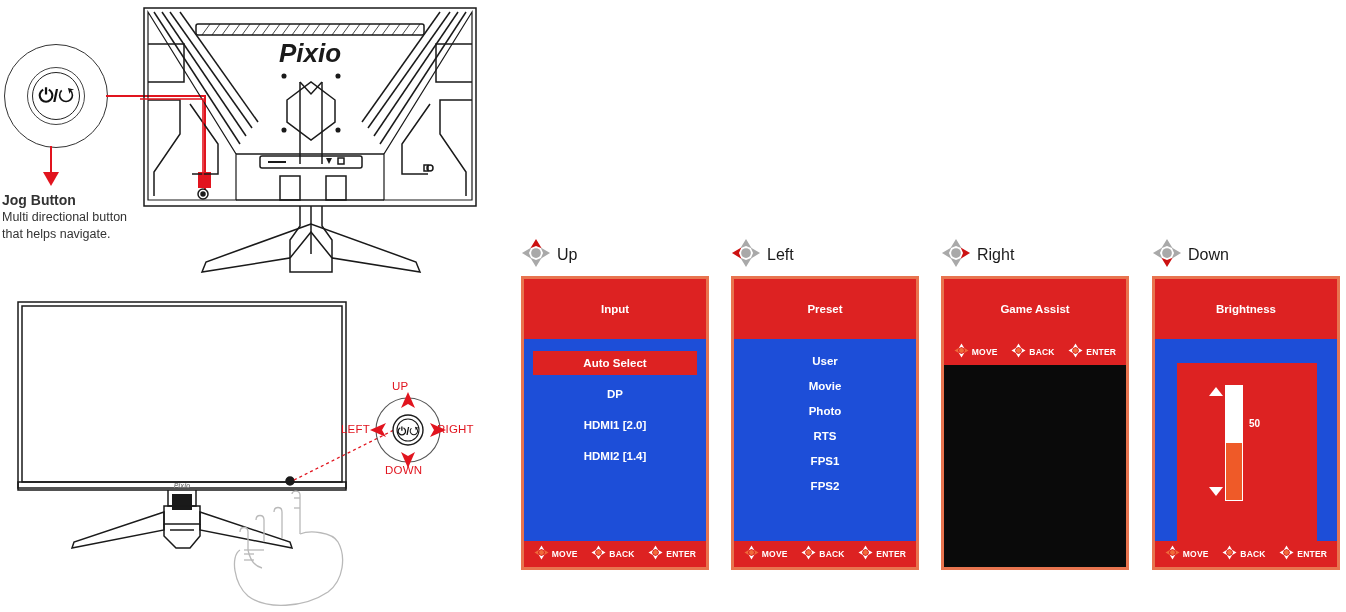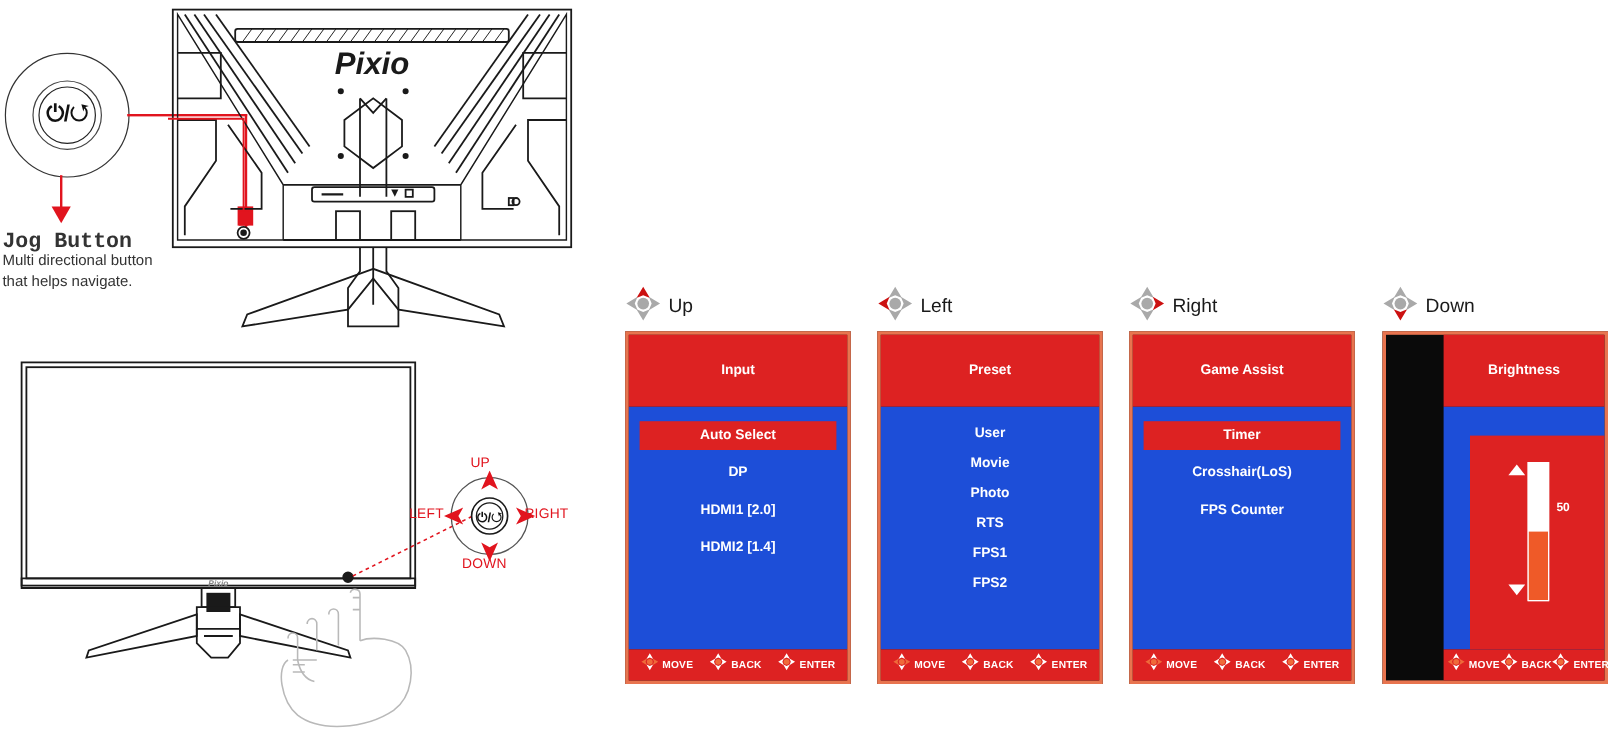--- a/index.html
+++ b/index.html
@@ -54,21 +54,21 @@
   }
   .arrow-down-head {
     position: absolute; left: 43px; top: 172px;
     width: 0; height: 0;
     border-left: 8px solid transparent;
     border-right: 8px solid transparent;
     border-top: 14px solid #e1141e;
   }
   .jog-title {
     position: absolute; left: 2px; top: 192px;
-    font-size: 18px; font-weight: bold; color: #333; font-family: Liberation Mono, monospace;
+    font-size: 14px; font-weight: bold; color: #333;
   }
   .jog-desc {
     position: absolute; left: 2px; top: 209px;
     font-size: 12.5px; color: #333; line-height: 1.32;
     width: 140px;
   }
 
   
   .rear-wrap { position: absolute; left: 140px; top: 4px; }
   .front-wrap { position: absolute; left: 4px; top: 298px; }
@@ -439,25 +439,20 @@
     <path d="M16 1 L22 11 L16 8.5 L10 11 Z" fill="#a9a9a9"></path>
     <path d="M16 31 L10 21 L16 23.5 L22 21 Z" fill="#a9a9a9"></path>
     <path d="M1 16 L11 10 L8.5 16 L11 22 Z" fill="#a9a9a9"></path>
     <path d="M31 16 L21 22 L23.5 16 L21 10 Z" fill="#cc1111"></path>
     <circle cx="16" cy="16" r="5.2" fill="#a9a9a9"></circle>
   </svg></span>
         <span class="caption-text">Right</span>
       </div>
       <div class="panel" style="left: 941px;">
         <div class="panel-header">Game Assist</div>
-        <div class="panel-body" style="padding-top: 12px;">
-          <div class="menu-item sel" style="margin-bottom: 7px;">Timer</div>
-          <div class="menu-item" style="margin-bottom: 7px;">Crosshair(LoS)</div>
-          <div class="menu-item" style="margin-bottom: 7px;">FPS Counter</div>
-        </div>
         <div class="panel-footer">
           <div class="foot-item">
             <span><svg width="15" height="15" viewBox="0 0 32 32">
     <path d="M16 1 L22 11 L16 8.5 L10 11 Z" fill="#ffffff"></path>
     <path d="M16 31 L10 21 L16 23.5 L22 21 Z" fill="#ffffff"></path>
     <path d="M1 16 L11 10 L8.5 16 L11 22 Z" fill="#ef6a3a"></path>
     <path d="M31 16 L21 22 L23.5 16 L21 10 Z" fill="#ef6a3a"></path>
     <circle cx="16" cy="16" r="5.2" fill="#ef6a3a"></circle>
   </svg></span>
             <span class="foot-label">MOVE</span>
@@ -487,21 +482,21 @@
       <div class="caption" style="left: 1152px;">
         <span><svg width="30" height="30" viewBox="0 0 32 32">
     <path d="M16 1 L22 11 L16 8.5 L10 11 Z" fill="#a9a9a9"></path>
     <path d="M16 31 L10 21 L16 23.5 L22 21 Z" fill="#cc1111"></path>
     <path d="M1 16 L11 10 L8.5 16 L11 22 Z" fill="#a9a9a9"></path>
     <path d="M31 16 L21 22 L23.5 16 L21 10 Z" fill="#a9a9a9"></path>
     <circle cx="16" cy="16" r="5.2" fill="#a9a9a9"></circle>
   </svg></span>
         <span class="caption-text">Down</span>
       </div>
-      <div class="panel" style="left: 1152px; padding-left: 48px;">
+      <div class="panel" style="left: 1152px;">
         <div class="panel-header">Brightness</div>
         <div class="panel-body">
           <div class="bright-box">
             <div class="tri-up"></div>
             <div class="tri-down"></div>
             <div class="slider-track">
               <div class="slider-fill" style="height: 50%;"></div>
             </div>
             <div class="slider-val">50</div>
           </div>

